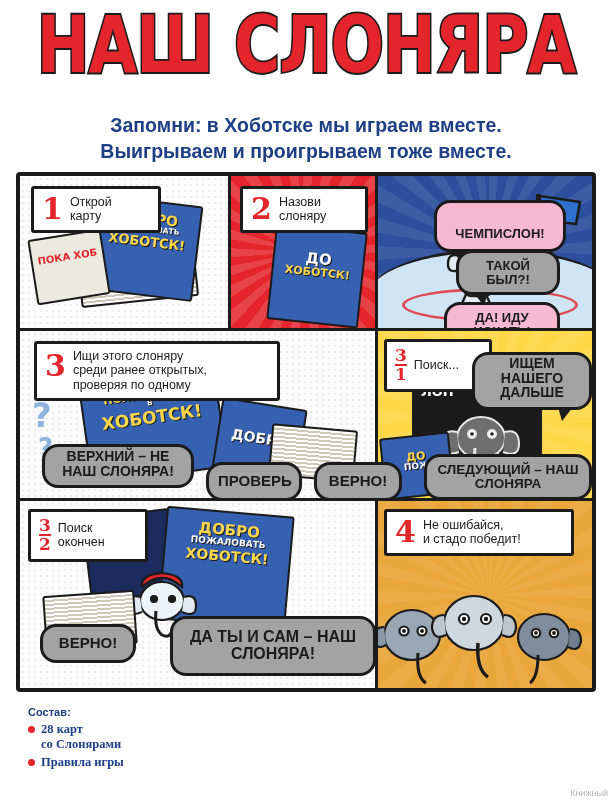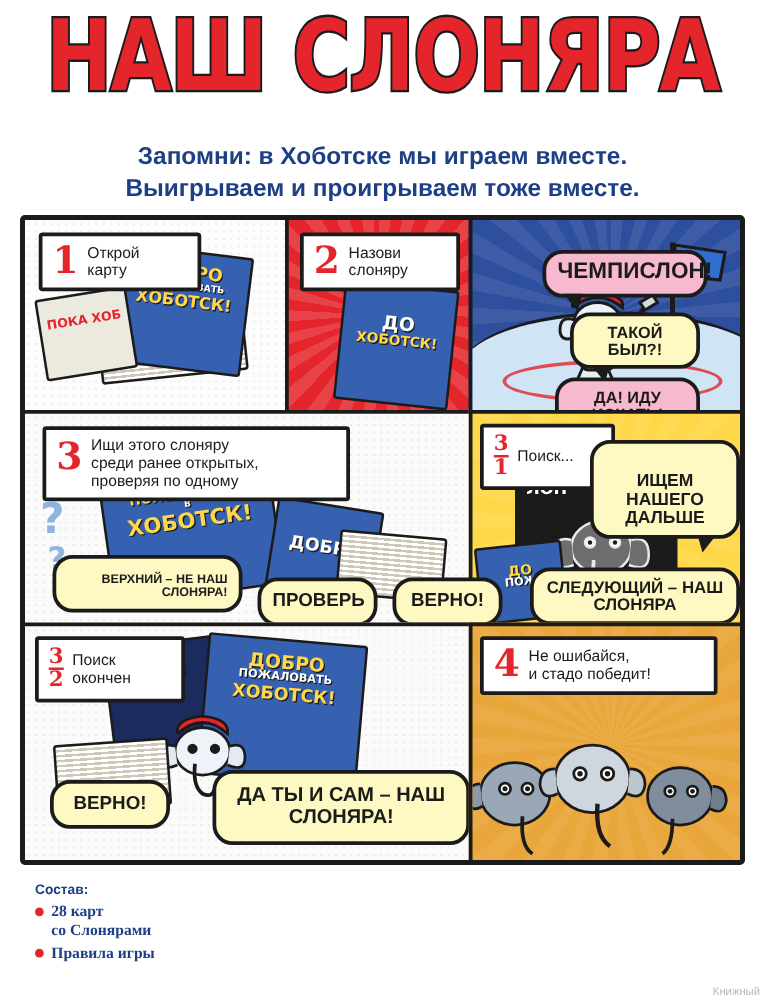--- a/index.html
+++ b/index.html
@@ -69,21 +69,21 @@
     font-size:12.5px;font-weight:normal;color:#1b1b1b;line-height:1.15;
   }
   .frac{
     font-family:"DejaVu Serif", serif;font-weight:bold;color:#e4262c;
     font-size:17px;line-height:1;display:inline-block;text-align:center;
   }
   .frac .den{display:block;border-top:2px solid #e4262c;}
 
   
   .bubble{
-    position:absolute;background:#fef9c3;border:3px solid #1b1b1b;
+    position:absolute;background:#a3a3a3;border:3px solid #1b1b1b;
     border-radius:16px;padding:5px 9px;box-sizing:border-box;
     font-weight:bold;color:#1b1b1b;text-align:center;line-height:1.1;
   }
   .bubble.pink{background:#f7b9cf;}
   .bubble:after{
     content:"";position:absolute;width:0;height:0;
   }
   .tail-bl:after{
     left:14px;bottom:-14px;
     border-left:11px solid transparent;border-right:4px solid transparent;
@@ -223,21 +223,21 @@
           <path d="M88 26 l10 -6 l4 6 l-10 6 z" fill="#d9d9d9"></path>
         </g>
       </svg>
       <svg style="position:absolute;left:150px;top:12px;" width="58" height="76" viewBox="0 0 58 76">
         <path d="M10 74 L10 6" stroke="#1b1b1b" stroke-width="4"></path>
         <path d="M12 8 L52 14 L48 36 L12 32 Z" fill="#2f6fd0" stroke="#1b1b1b" stroke-width="2.5"></path>
         <text x="26" y="30" font-size="16" fill="#ffffff" font-family="DejaVu Sans, sans-serif" font-weight="bold">8</text>
       </svg>
     </div>
 
-    <div class="bubble pink tail-bl" style="left:414px;top:24px;width:132px;font-size:18px;padding-top:4px;padding-bottom:8px;">ЧЕМПИСЛОН!</div>
+    <div class="bubble pink tail-bl" style="left:414px;top:24px;width:132px;font-size:13px;padding-top:24px;padding-bottom:8px;">ЧЕМПИСЛОН!</div>
     <div class="bubble tail-bl" style="left:436px;top:74px;width:104px;font-size:13px;padding-top:6px;padding-bottom:6px;line-height:1.05;">
       <span>ТАКОЙ БЫЛ?!</span>
     </div>
     <div class="bubble pink tail-bl" style="left:424px;top:126px;width:116px;font-size:13px;padding-top:6px;padding-bottom:6px;line-height:1.05;">
       <span>ДА! ИДУ ИСКАТЬ!</span>
     </div>
 
     <div class="cell bordered" style="left:-3px;top:152px;width:362px;height:176px;background:#fbfbfb;">
       <div class="dots" style="position:absolute;inset:0;opacity:.5;"></div>
 
@@ -292,24 +292,24 @@
 
       <div class="stepbox" style="left:6px;top:8px;width:108px;">
         <span class="frac">
           <span>3</span>
           <span class="den">1</span>
         </span>
         <span class="steptext">Поиск...</span>
       </div>
     </div>
 
-    <div class="bubble tail-br" style="left:452px;top:176px;width:120px;font-size:14px;padding-top:22px;padding-bottom:7px;line-height:1.05;">
+    <div class="bubble tail-br" style="left:452px;top:176px;width:120px;font-size:14px;padding-top:1px;padding-bottom:7px;line-height:1.05;">
       <span>ИЩЕМ НАШЕГО ДАЛЬШЕ</span>
     </div>
-    <div class="bubble" style="left:22px;top:268px;width:152px;font-size:10px;padding-top:12px;padding-bottom:7px;line-height:1.05;text-align:right;">
+    <div class="bubble" style="left:22px;top:268px;width:152px;font-size:14px;padding-top:2px;padding-bottom:7px;line-height:1.05;">
       <span>ВЕРХНИЙ – НЕ НАШ СЛОНЯРА!</span>
     </div>
     <div class="bubble" style="left:186px;top:286px;width:96px;font-size:15px;padding-top:8px;padding-bottom:8px;">ПРОВЕРЬ</div>
     <div class="bubble" style="left:294px;top:286px;width:88px;font-size:15px;padding-top:8px;padding-bottom:8px;">ВЕРНО!</div>
     <div class="bubble" style="left:404px;top:278px;width:168px;font-size:13.5px;padding-top:6px;padding-bottom:6px;line-height:1.05;">
       <span>СЛЕДУЮЩИЙ – НАШ СЛОНЯРА</span>
     </div>
 
     <div class="cell bordered" style="left:-3px;top:322px;width:362px;height:196px;background:#fbfbfb;">
       <div class="dots" style="position:absolute;inset:0;opacity:.45;"></div>

